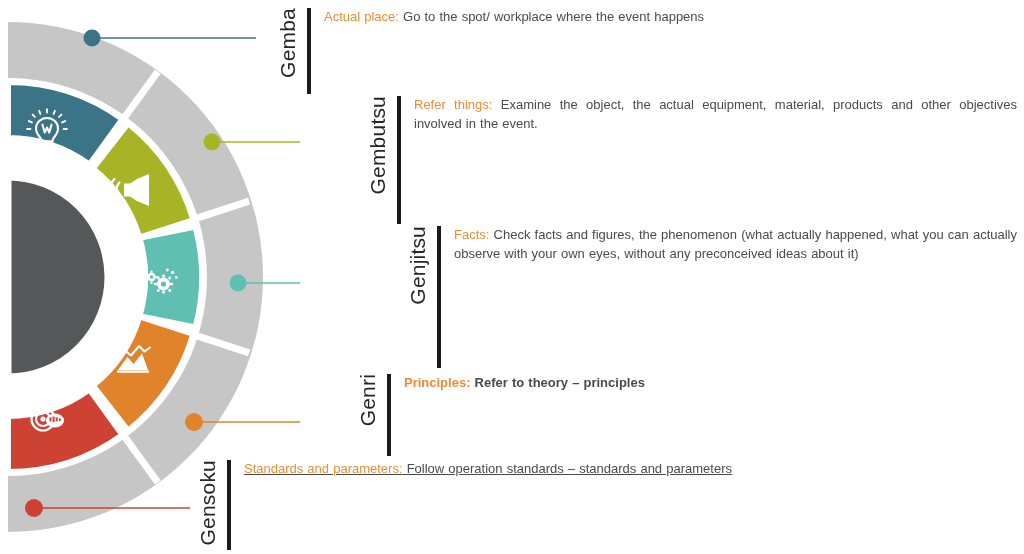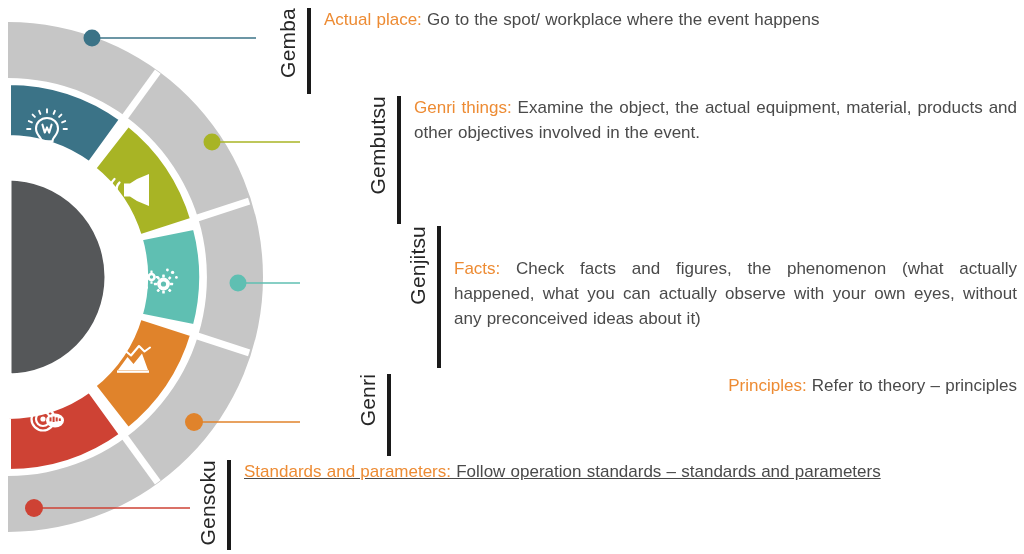--- a/index.html
+++ b/index.html
@@ -54,40 +54,40 @@
   .row-bar {
     flex: 0 0 auto;
     width: 4px;
     background: #1a1a1a;
     margin-left: 9px;
     margin-right: 13px;
     align-self: stretch;
   }
   .row-text {
     flex: 1 1 auto;
-    font-size: 17px;
+    font-size: 13px;
     line-height: 1.46;
     color: #4a4a4a;
     text-align: justify;
     word-spacing: 0.5px;
   }
-  .row-text.nojust { text-align: right; }
+  .row-text.nojust { text-align: left; font-weight: bold; }
   .kw {
     color: #ED8B33;
   }
 
   #row-gemba    { left: 277px; top: 8px;   width: 740px; height: 86px; }
   #row-gembutsu { left: 367px; top: 96px;  width: 650px; height: 128px; }
   #row-genjitsu { left: 407px; top: 226px; width: 610px; height: 142px; }
   #row-genri    { left: 357px; top: 374px; width: 660px; height: 82px; }
   #row-gensoku  { left: 197px; top: 460px; width: 820px; height: 90px; }
 
   #row-gemba    .row-text { width: 618px; }
   #row-gembutsu .row-text { width: 566px; }
-  #row-genjitsu .row-text { width: 575px; margin-top: 31px; }
+  #row-genjitsu .row-text { width: 575px; }
   #row-genri    .row-text { width: 600px; }
   #row-gensoku  .row-text { width: 550px; text-decoration: underline; }
 </style>
 </head>
 <body>
 
 <div id="stage">
 
   <svg id="wheel" viewBox="0 0 300 554">
     <defs>
@@ -231,21 +231,21 @@
 
   <div class="row" id="row-gemba">
     <div class="row-label">Gemba</div>
     <div class="row-bar"></div>
     <div class="row-text"><span class="kw">Actual place:</span><span> Go to the spot/ workplace where the event happens</span></div>
   </div>
 
   <div class="row" id="row-gembutsu">
     <div class="row-label">Gembutsu</div>
     <div class="row-bar"></div>
-    <div class="row-text"><span class="kw">Genri things:</span><span> Examine the object, the actual equipment, material, products and other objectives involved in the event.</span></div>
+    <div class="row-text"><span class="kw">Refer things:</span><span> Examine the object, the actual equipment, material, products and other objectives involved in the event.</span></div>
   </div>
 
   <div class="row" id="row-genjitsu">
     <div class="row-label">Genjitsu</div>
     <div class="row-bar"></div>
     <div class="row-text"><span class="kw">Facts:</span><span> Check facts and figures, the phenomenon (what actually happened, what you can actually observe with your own eyes, without any preconceived ideas about it)</span></div>
   </div>
 
   <div class="row" id="row-genri">
     <div class="row-label">Genri</div>

